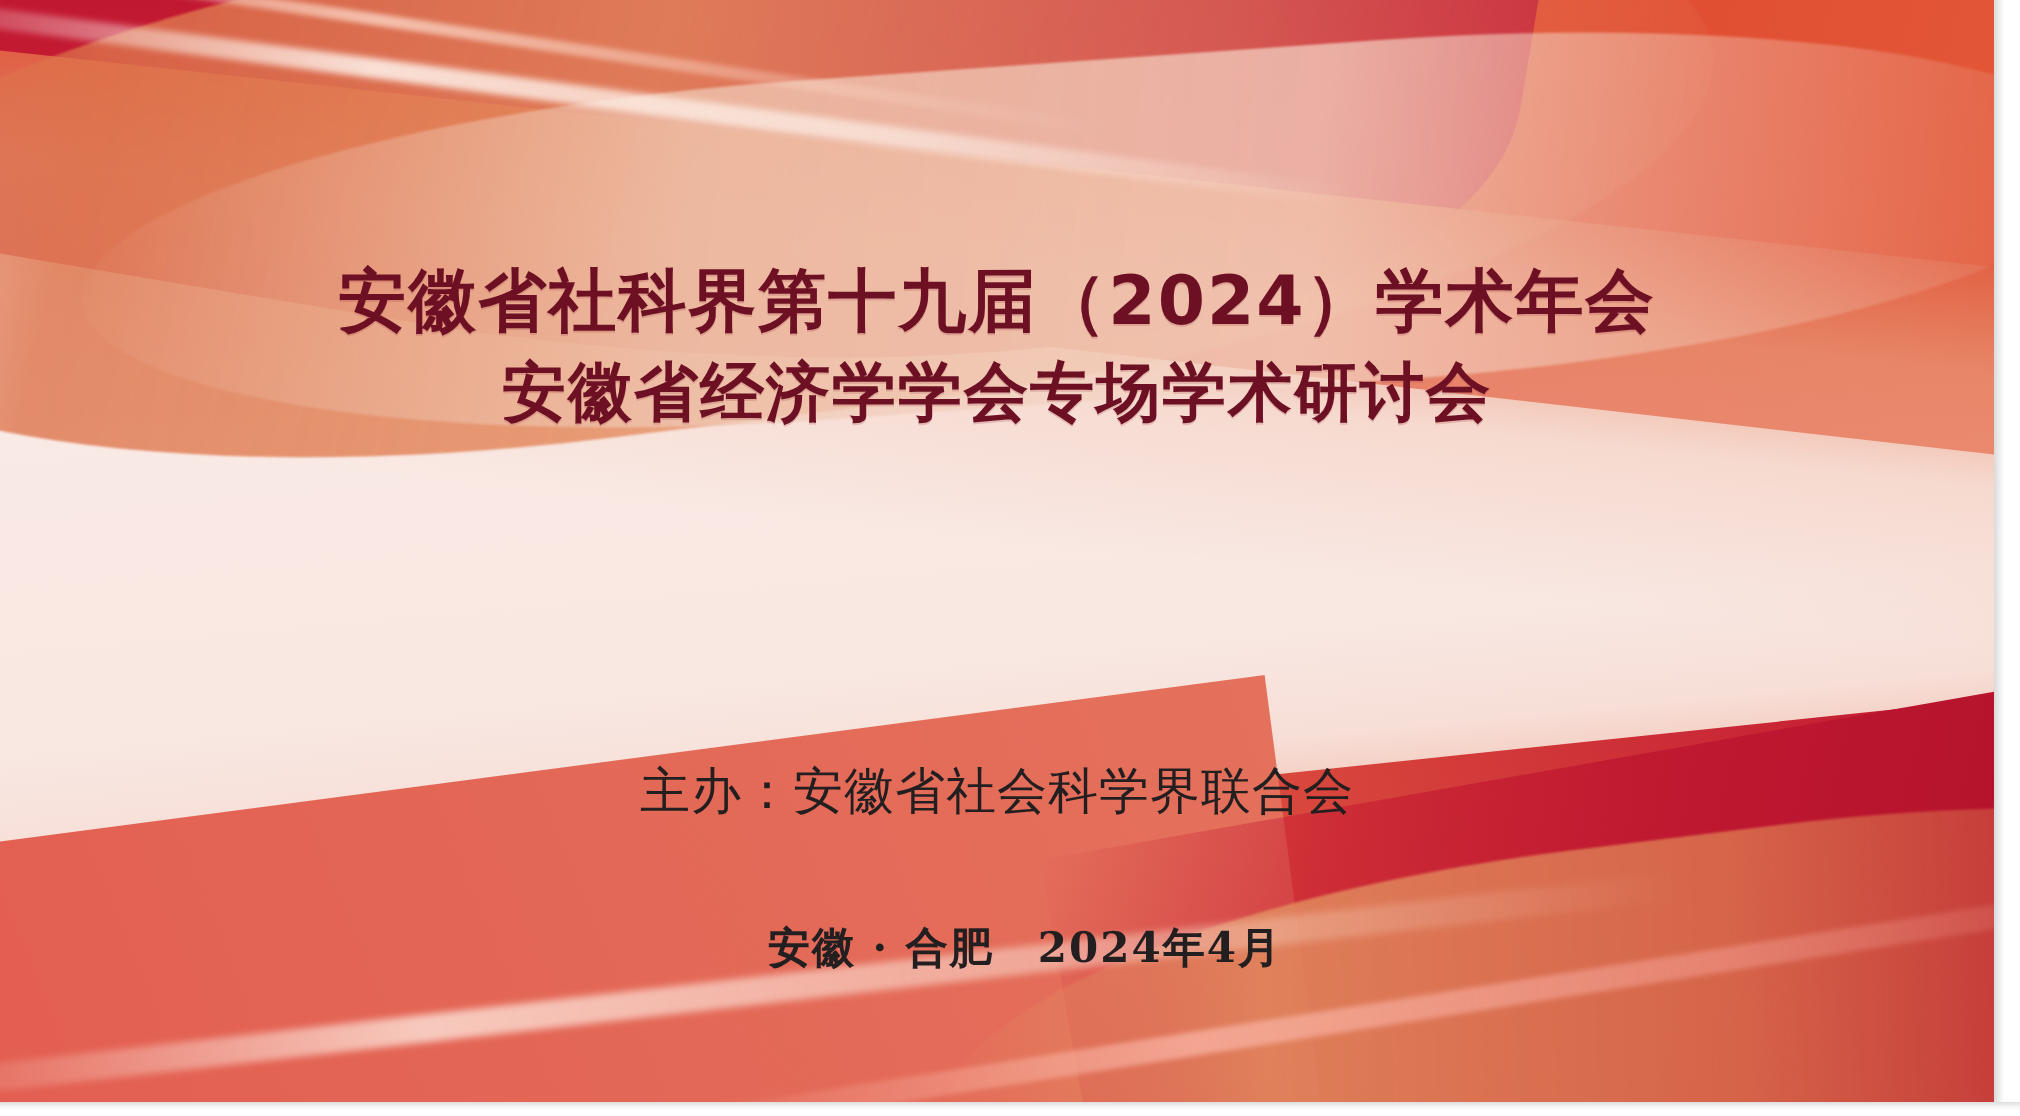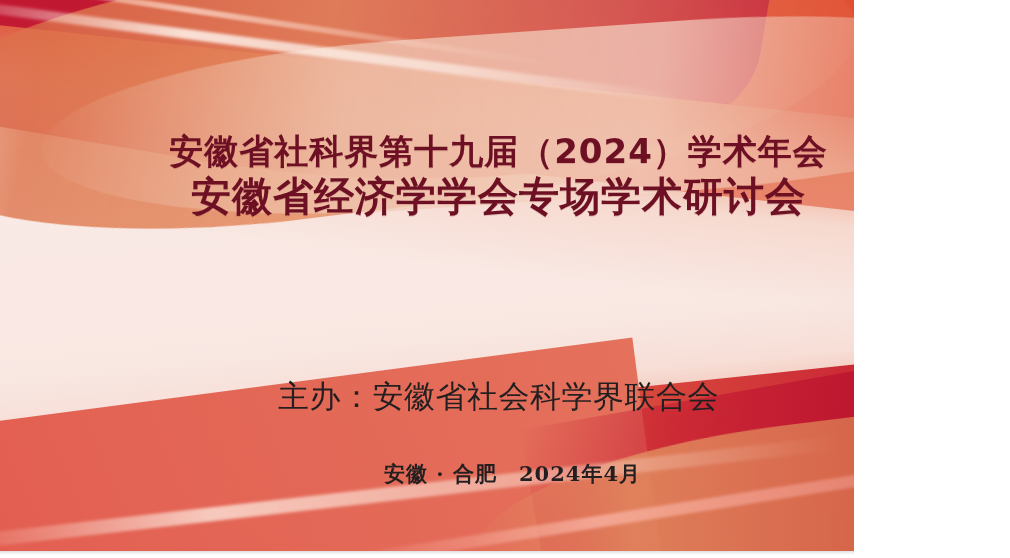--- a/index.html
+++ b/index.html
@@ -10,21 +10,21 @@
   body {
     width: 1010px;
     height: 558px;
     overflow: hidden;
     font-family: "Liberation Sans", sans-serif;
   }
 
   
   #slide {
     position: relative;
-    width: 854px;
+    width: 1010px;
     height: 558px;
     background: #b91c1c;
     overflow: hidden;
   }
 
   
   #canvas {
     position: absolute;
     left: 0;
     top: 0;
@@ -242,35 +242,35 @@
   }
   .title-line {
     color: #6d1024;
     font-family: "DejaVu Sans", "Liberation Sans", sans-serif;
     font-weight: bold;
     letter-spacing: 1px;
     white-space: nowrap;
     text-shadow: 0 1px 0 rgba(160,60,70,0.22);
   }
   #title-line-1 { font-size: 34px; line-height: 46px; }
-  #title-line-2 { font-size: 40px; line-height: 45px; }
+  #title-line-2 { font-size: 32px; line-height: 45px; }
   #title-line-3 { font-size: 32px; line-height: 45px; }
 
   #credits-block {
     position: absolute;
     left: 0;
     right: 0;
     top: 378px;
     text-align: center;
   }
   .credit-line {
     color: #231f20;
     font-family: "DejaVu Sans", "Liberation Sans", sans-serif;
     font-weight: normal;
-    font-size: 31px;
+    font-size: 25px;
     line-height: 36px;
     letter-spacing: 0.5px;
     white-space: nowrap;
   }
   
   #credits-inner {
     display: inline-block;
     text-align: left;
   }
 

